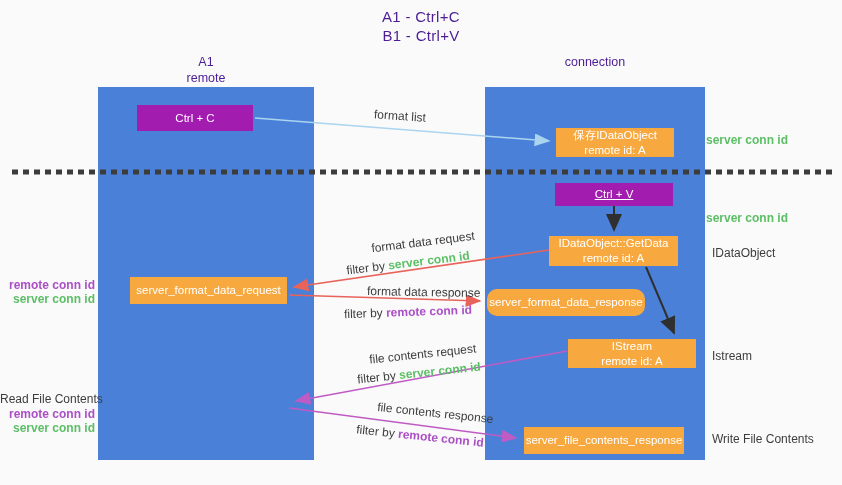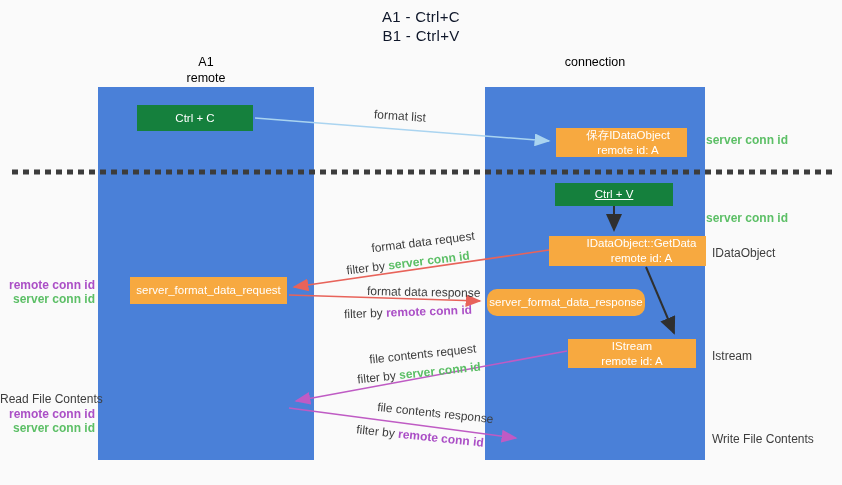--- a/index.html
+++ b/index.html
@@ -2,34 +2,34 @@
 <html><head>
 <meta charset="utf-8">
 <style>
   html,body{margin:0;padding:0;background:#fafafa;}
   .stage{
     position:relative;width:842px;height:485px;background:#fafafa;
     font-family:"Liberation Sans","DejaVu Sans",sans-serif;overflow:hidden;
   }
   .title{
     position:absolute;left:0;right:0;top:8px;text-align:center;
-    font-size:15px;line-height:1.25;color:#0f172a;letter-spacing:.3px;
+    font-size:15px;line-height:1.25;color:#4c1d95;letter-spacing:.3px;
   }
   .col{position:absolute;top:87px;height:373px;background:#4a80d8;}
   #colA{left:98px;width:216px;}
   #colB{left:485px;width:220px;}
-  .hdr{position:absolute;top:54px;text-align:center;font-size:12.5px;line-height:1.3;color:#000000;}
+  .hdr{position:absolute;top:54px;text-align:center;font-size:12.5px;line-height:1.3;color:#4c1d95;}
   #hdrA{left:98px;width:216px;}
   #hdrB{left:485px;width:220px;}
   .box{
     position:absolute;color:#ffffff;display:flex;flex-direction:column;
     align-items:center;justify-content:center;text-align:center;
     font-size:11.5px;line-height:1.3;white-space:nowrap;
   }
-  .green{background:#15803d;}
+  .green{background:#a21caf;}
   .orange{background:#f7a940;}
   .lbl{position:absolute;font-size:12px;color:#3d3d3d;white-space:nowrap;}
   .green-t{color:#5cbf66;font-weight:bold;}
   .purple-t{color:#ab4fc6;font-weight:bold;}
   .right{text-align:right;}
   svg.layer{position:absolute;left:0;top:0;}
 </style>
 </head>
 <body>
 
@@ -73,48 +73,51 @@
     <line x1="549" y1="250" x2="294" y2="287" stroke="#e8635a" stroke-width="1.6" marker-end="url(#m-red)"></line>
     <line x1="289" y1="295" x2="480" y2="301" stroke="#e8635a" stroke-width="1.6" marker-end="url(#m-red)"></line>
     <line x1="567" y1="351" x2="296" y2="401" stroke="#bf5bc4" stroke-width="1.6" marker-end="url(#m-mag)"></line>
     <line x1="289" y1="408" x2="516" y2="438" stroke="#bf5bc4" stroke-width="1.6" marker-end="url(#m-mag)"></line>
   </svg>
 
   <div class="box green" style="left:137px;top:105px;width:116px;height:26px;">
     <span>Ctrl + C</span>
   </div>
 
-  <div class="box orange" style="left:556px;top:128px;width:118px;height:29px;padding-left:13px;">
+  <div class="box orange" style="left:556px;top:128px;width:118px;height:29px;">
     <span>保存IDataObject</span>
     <span>remote id: A</span>
   </div>
 
   <div class="box green" style="left:555px;top:183px;width:118px;height:23px;text-decoration:underline;">
     <span>Ctrl + V</span>
   </div>
 
-  <div class="box orange" style="left:549px;top:236px;width:129px;height:30px;padding-left:28px;">
+  <div class="box orange" style="left:549px;top:236px;width:129px;height:30px;">
     <span>IDataObject::GetData</span>
     <span>remote id: A</span>
   </div>
 
   <div class="box orange" style="left:130px;top:277px;width:157px;height:27px;">
     <span>server_format_data_request</span>
   </div>
 
   <div class="box orange" style="left:487px;top:289px;width:158px;height:27px;border-radius:10px;">
     <span>server_format_data_response</span>
   </div>
 
   <div class="box orange" style="left:568px;top:339px;width:128px;height:29px;">
     <span>IStream</span>
     <span>remote id: A</span>
   </div>
 
 
+  <div class="box orange" style="left:524px;top:427px;width:160px;height:27px;">
+    <span>server_file_contents_response</span>
+  </div>
 
   <div class="lbl" style="left:374px;top:109px;transform:rotate(4deg);">format list</div>
 
   <div class="lbl" style="left:371px;top:235px;transform:rotate(-7deg);">format data request</div>
   <div class="lbl" style="left:346px;top:256px;transform:rotate(-7deg);">
     <span>filter by</span>
     <span class="green-t">server conn id</span>
   </div>
 
   <div class="lbl" style="left:367px;top:285px;transform:rotate(1deg);">format data response</div>

